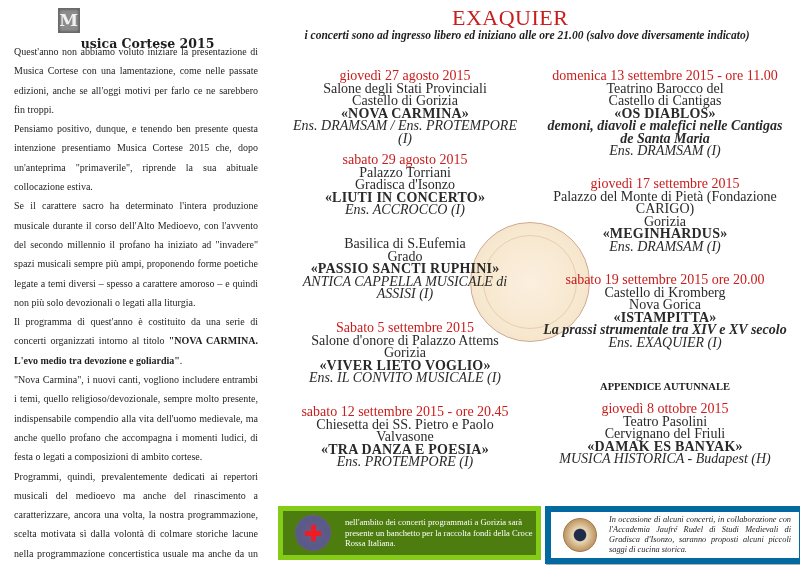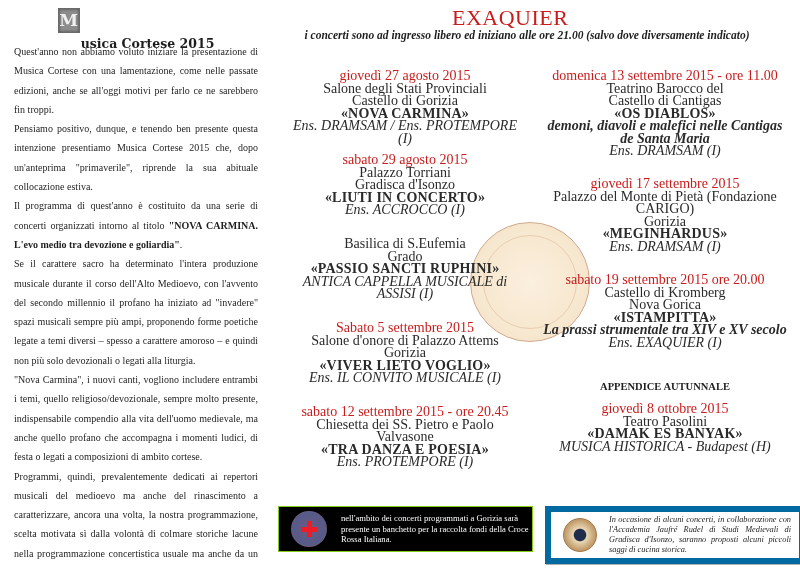--- a/index.html
+++ b/index.html
@@ -54,21 +54,21 @@
     border: 1.5px solid #c8a080; opacity: 0.9;
   }
   .seal-inner {
     position: absolute; left: 12px; top: 12px; width: 92px; height: 92px; border-radius: 50%;
     border: 1px solid #e6c9a8; background: radial-gradient(circle, #fbeedb 0%, #f6e2c5 100%);
   }
 
   
   .redcross-box {
     position: absolute; left: 278px; top: 506px; width: 253px; height: 44px;
-    background: #000000; border: 1px solid #84cc16; display: flex; align-items: center;
+    background: #4d7c0f; border: 5px solid #84cc16; display: flex; align-items: center;
   }
   .rc-emblem {
     width: 34px; height: 34px; border-radius: 50%; margin-left: 12px; margin-right: 14px; flex: none;
     background: radial-gradient(circle, #6b5c82 0%, #5a5a88 55%, #4d5f8d 100%);
     border: 1px dotted #8a5a6e; display: flex; align-items: center; justify-content: center; position: relative;
   }
   .rc-cross-h { position: absolute; width: 16px; height: 5px; background: #ee1c24; }
   .rc-cross-v { position: absolute; width: 5px; height: 16px; background: #ee1c24; }
   .rc-text { color: #ffffff; font-family: "Liberation Serif", serif; font-size: 8.6px; line-height: 10.5px; }
 
@@ -87,22 +87,22 @@
 <body>
 
 <div class="left">
   <div class="left-header">
     <div class="initial">M</div>
     <div class="left-title">usica Cortese 2015</div>
   </div>
   <div class="intro">
     <p>Quest'anno non abbiamo voluto iniziare la presentazione di Musica Cortese con una lamentazione, come nelle passate edizioni, anche se all'oggi motivi per farlo ce ne sarebbero fin troppi.</p>
     <p>Pensiamo positivo, dunque, e tenendo ben presente questa intenzione presentiamo Musica Cortese 2015 che, dopo un'anteprima "primaverile", riprende la sua abituale collocazione estiva.</p>
+    <p>Se il carattere sacro ha determinato l'intera produzione musicale durante il corso dell'Alto Medioevo, con l'avvento del secondo millennio il profano ha iniziato ad "invadere" spazi musicali sempre più ampi, proponendo forme poetiche legate a temi diversi – spesso a carattere amoroso – e quindi non più solo devozionali o legati alla liturgia.</p>
     <p><span>Il programma di quest'anno è costituito da una serie di concerti organizzati intorno al titolo </span><b>"NOVA CARMINA. L'evo medio tra devozione e goliardia"</b><span>.</span></p>
-    <p>Se il carattere sacro ha determinato l'intera produzione musicale durante il corso dell'Alto Medioevo, con l'avvento del secondo millennio il profano ha iniziato ad "invadere" spazi musicali sempre più ampi, proponendo forme poetiche legate a temi diversi – spesso a carattere amoroso – e quindi non più solo devozionali o legati alla liturgia.</p>
     <p>"Nova Carmina", i nuovi canti, vogliono includere entrambi i temi, quello religioso/devozionale, sempre molto presente, indispensabile compendio alla vita dell'uomo medievale, ma anche quello profano che accompagna i momenti ludici, di festa o legati a composizioni di ambito cortese.</p>
     <p>Programmi, quindi, prevalentemente dedicati ai repertori musicali del medioevo ma anche del rinascimento a caratterizzare, ancora una volta, la nostra programmazione, scelta motivata sì dalla volontà di colmare storiche lacune nella programmazione concertistica usuale ma anche da un richiamo di squisita attrazione estetica che ci spinge verso questi repertori.</p>
   </div>
 </div>
 
 <div class="title">EXAQUIER</div>
 <div class="subtitle">i concerti sono ad ingresso libero ed iniziano alle ore 21.00 (salvo dove diversamente indicato)</div>
 
 <div class="seal">
   <div class="seal-inner"></div>
@@ -164,20 +164,21 @@
   <div>Nova Gorica</div>
   <div class="show">«ISTAMPITTA»</div>
   <div class="sub">La prassi strumentale tra XIV e XV secolo</div>
   <div class="ens">Ens. EXAQUIER (I)</div>
 </div>
 
 <div class="appendix-title">APPENDICE AUTUNNALE</div>
 <div class="event col2" style="top:403px">
   <div class="date">giovedì 8 ottobre 2015</div>
   <div>Teatro Pasolini</div>
+  <div>Cervignano del Friuli</div>
   <div class="show">«DAMAK ES BANYAK»</div>
   <div class="ens">MUSICA HISTORICA - Budapest (H)</div>
 </div>
 
 <div class="redcross-box">
   <div class="rc-emblem">
     <div class="rc-cross-h"></div>
     <div class="rc-cross-v"></div>
   </div>
   <div class="rc-text">nell'ambito dei concerti programmati a Gorizia sarà presente un banchetto per la raccolta fondi della Croce Rossa Italiana.</div>

